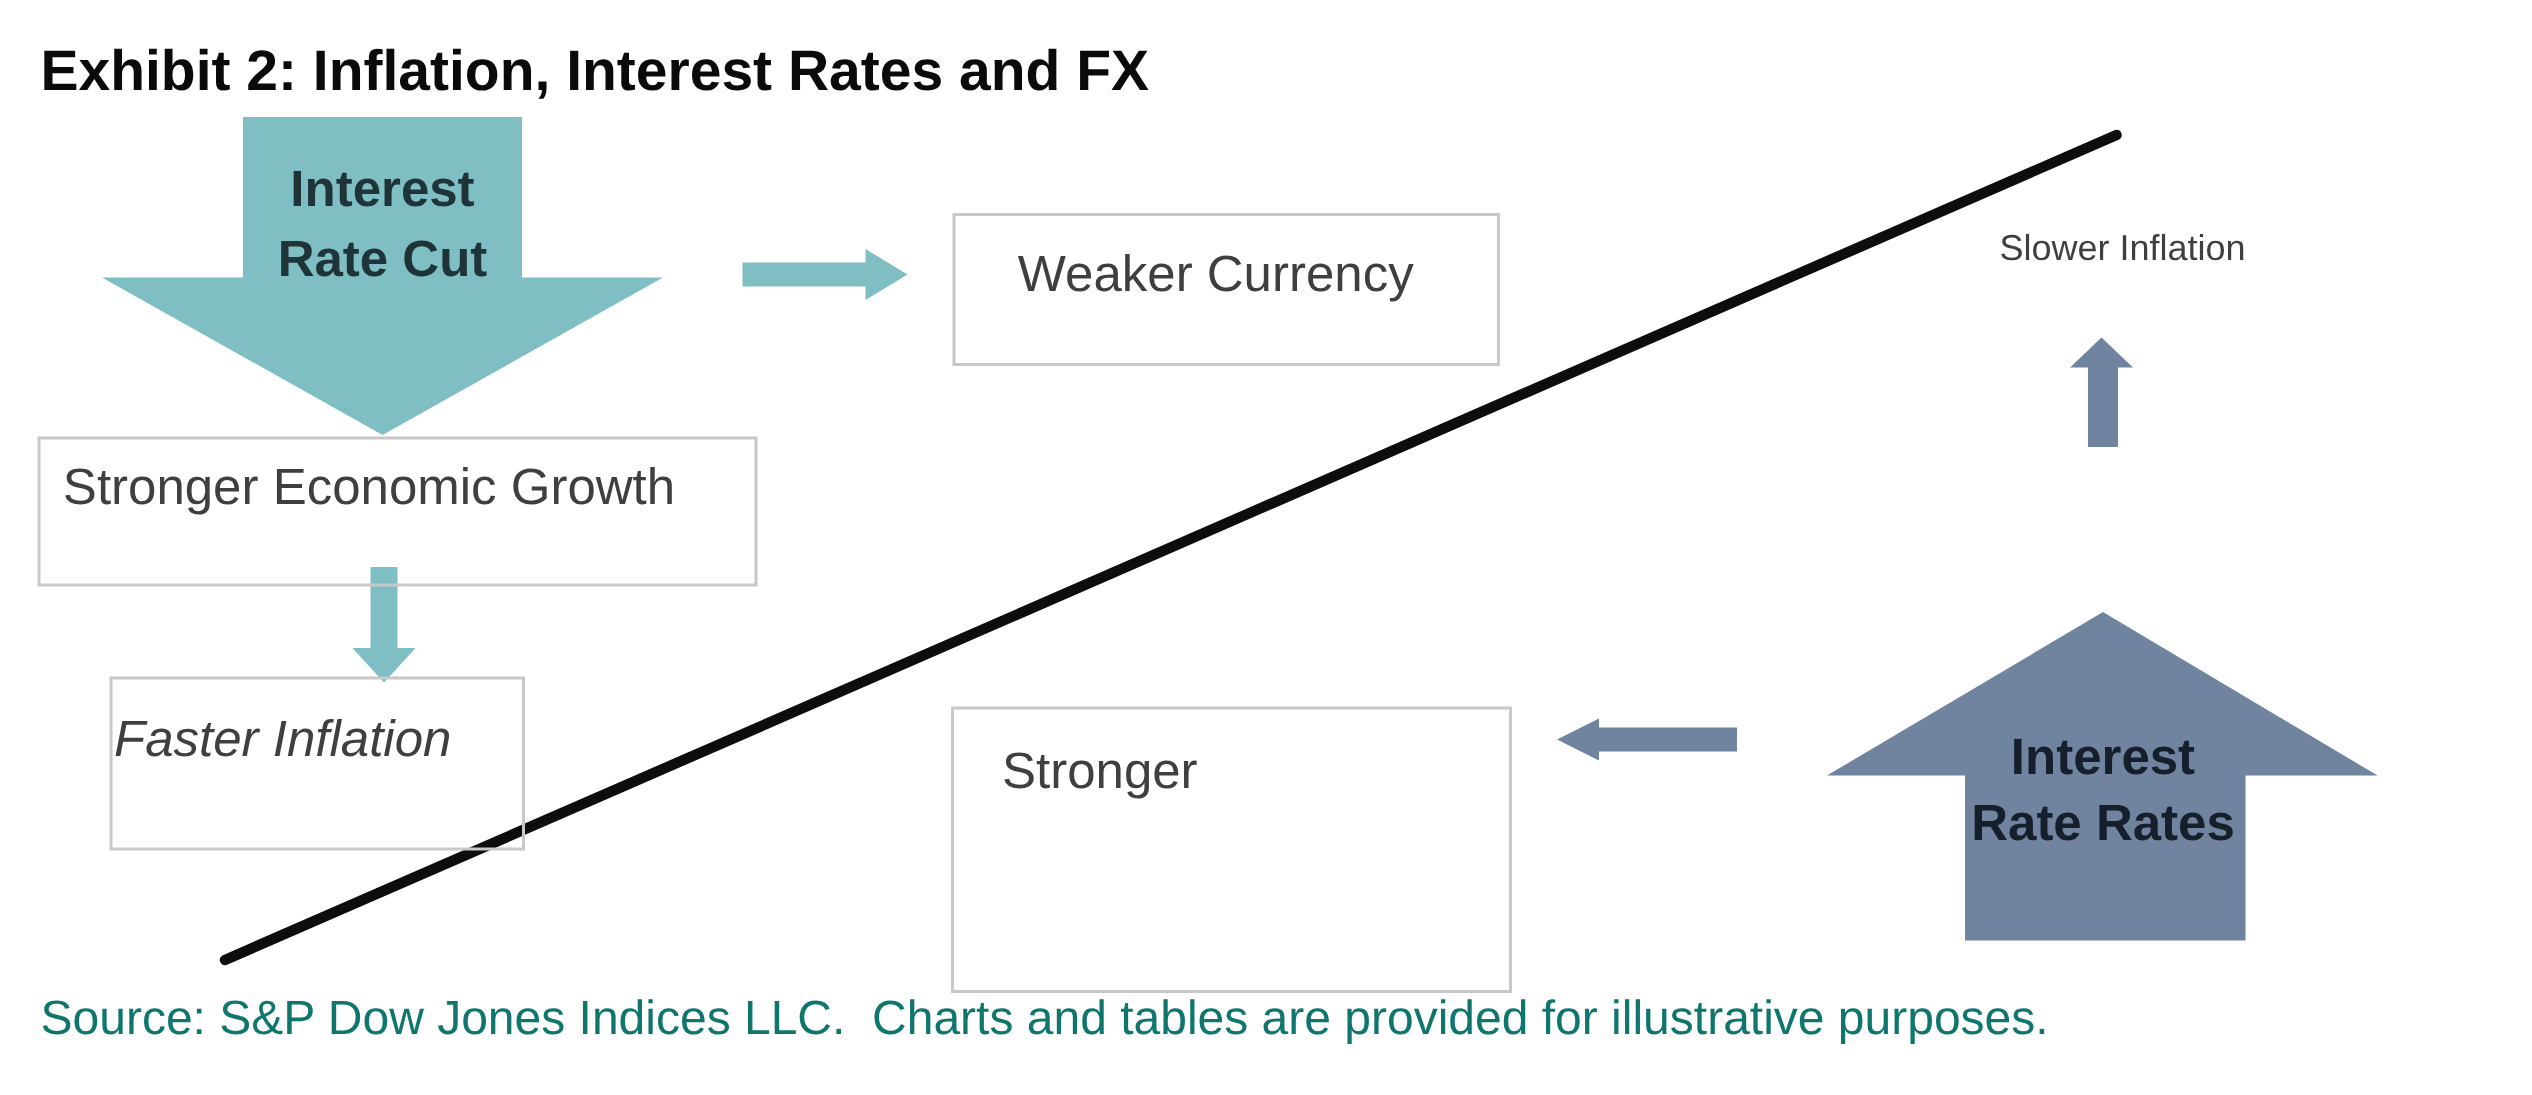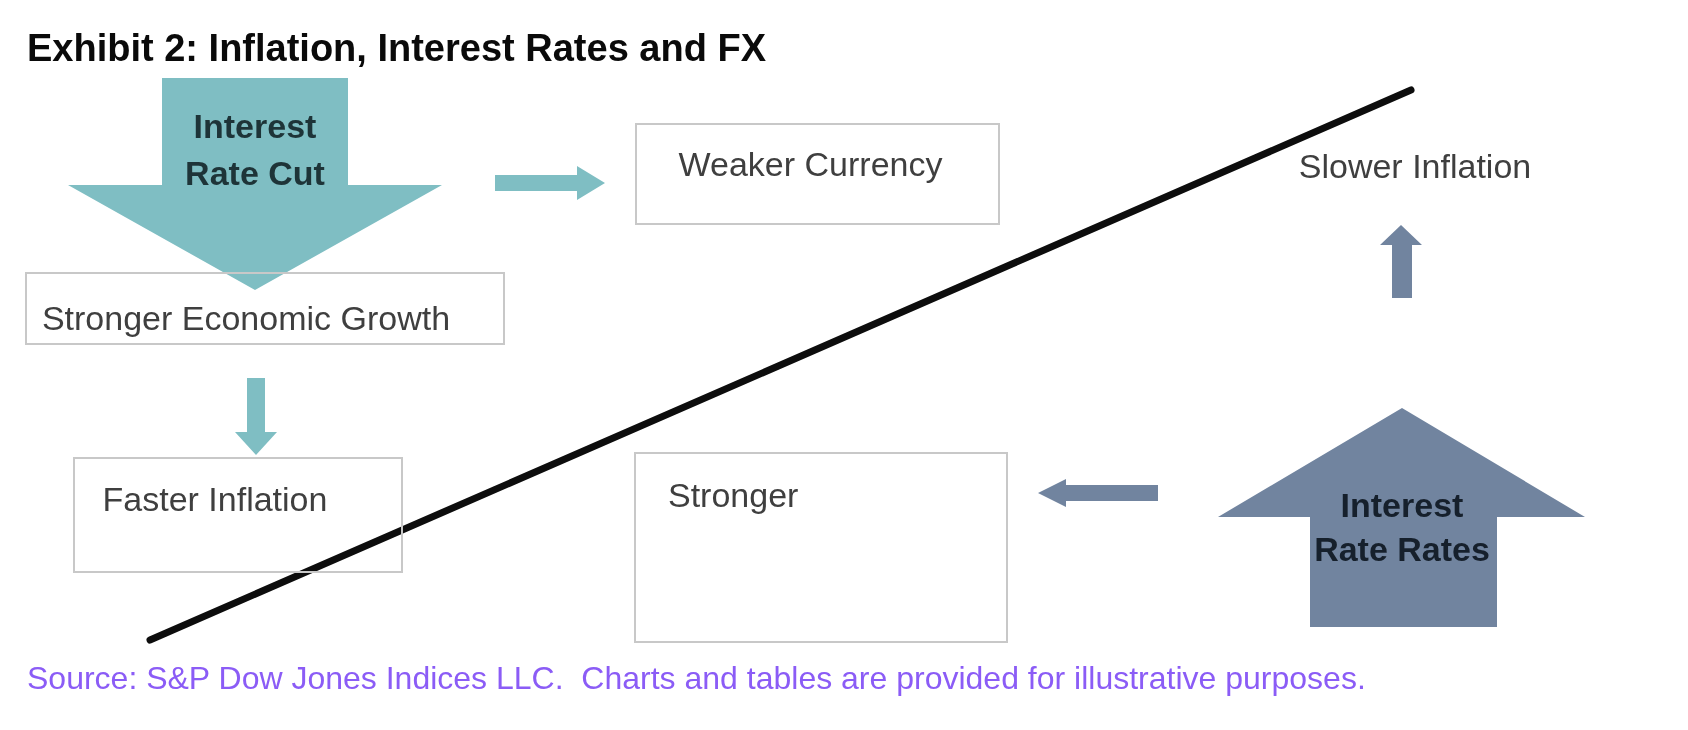--- a/index.html
+++ b/index.html
@@ -7,28 +7,28 @@
     position:relative;width:1688px;height:730px;background:#fff;overflow:hidden;
     font-family:"Liberation Sans", sans-serif;
   }
   .stage svg{position:absolute;left:0;top:0;}
   .abs{position:absolute;}
   .title{
     left:27px;top:27px;font-size:38px;font-weight:bold;color:#0a0a0a;
     letter-spacing:0;white-space:nowrap;
   }
   .source{
-    left:27px;top:658px;font-size:32px;color:#8b5cf6;white-space:pre;line-height:40px;
+    left:27px;top:658px;font-size:32px;color:#0f766e;white-space:pre;line-height:40px;
   }
   .box{
     position:absolute;border:2px solid var(--box_border);background:transparent;
-    box-sizing:border-box;color:var(--box_text);font-size:34px;line-height:40px;
+    box-sizing:border-box;color:var(--box_text);font-size:34px;line-height:40px;margin-top:19px;
   }
   .box.centered{text-align:center;}
-  .label{position:absolute;color:var(--box_text);font-size:34px;line-height:40px;}
+  .label{position:absolute;color:var(--box_text);font-size:24px;line-height:40px;}
   .arrow-label{
     position:absolute;text-align:center;font-size:34px;font-weight:600;line-height:47px;
     white-space:nowrap;
   }
   .arrow-label.cut{color:#1e3438;line-height:47px;}
   .arrow-label.hike{color:#16202c;line-height:44px;}
   .teal-fill{fill:var(--teal);}
   .blue-fill{fill:var(--blue);}
   .trend{stroke:var(--line);stroke-width:7;stroke-linecap:round;}
 </style>
@@ -54,25 +54,25 @@
     <polygon class="blue-fill" points="1401,225 1422,245 1412,245 1412,298 1392,298 1392,245 1380,245"></polygon>
 
     <polygon class="blue-fill" points="1038,493 1066,479 1066,485 1158,485 1158,501 1066,501 1066,507"></polygon>
   </svg>
 
   <div class="arrow-label cut" style="left:115px;top:103px;width:280px;">
     <div>Interest</div>
     <div>Rate Cut</div>
   </div>
 
-  <div class="box centered" style="left:25px;top:272px;width:480px;height:73px;padding:24px 38px 0 0;">
+  <div class="box centered" style="left:25px;top:272px;width:480px;height:100px;padding:12px 38px 0 0;">
     <span>Stronger Economic Growth</span>
   </div>
 
-  <div class="box centered" style="left:73px;top:457px;width:330px;height:116px;padding:20px 46px 0 0;">
+  <div class="box centered" style="left:73px;top:432px;width:277px;height:116px;padding:20px 46px 0 0;font-style:italic;">
     <span>Faster Inflation</span>
   </div>
 
   <div class="box centered" style="left:635px;top:123px;width:365px;height:102px;padding:19px 14px 0 0;">
     <span>Weaker Currency</span>
   </div>
 
   <div class="label" style="left:1245px;top:146px;width:340px;text-align:center;">Slower Inflation</div>
 
 

